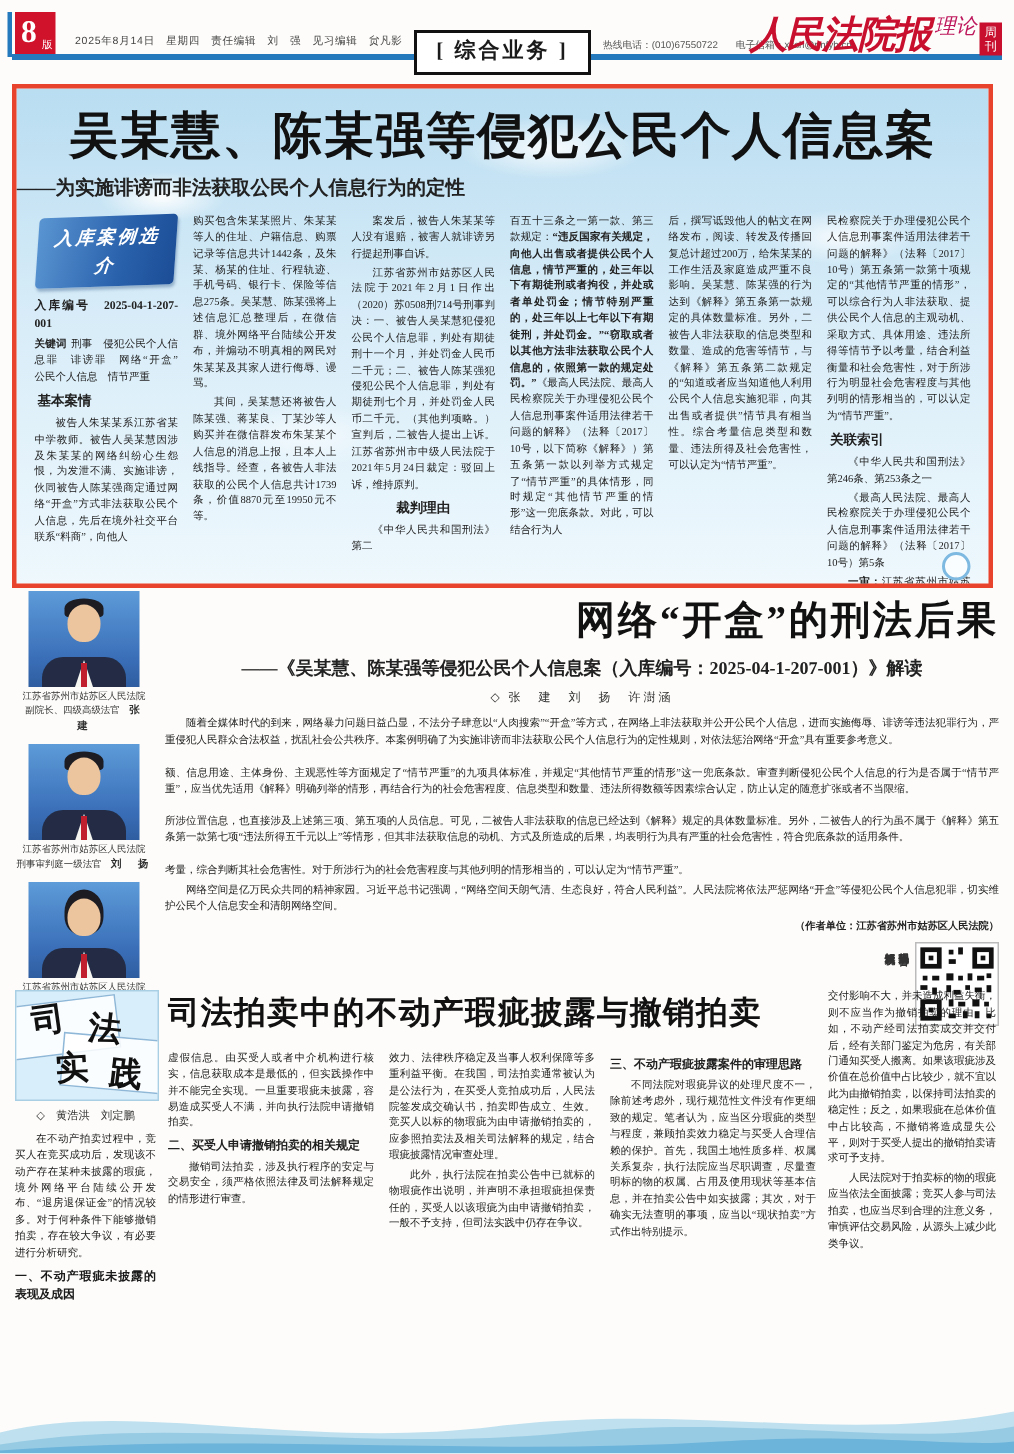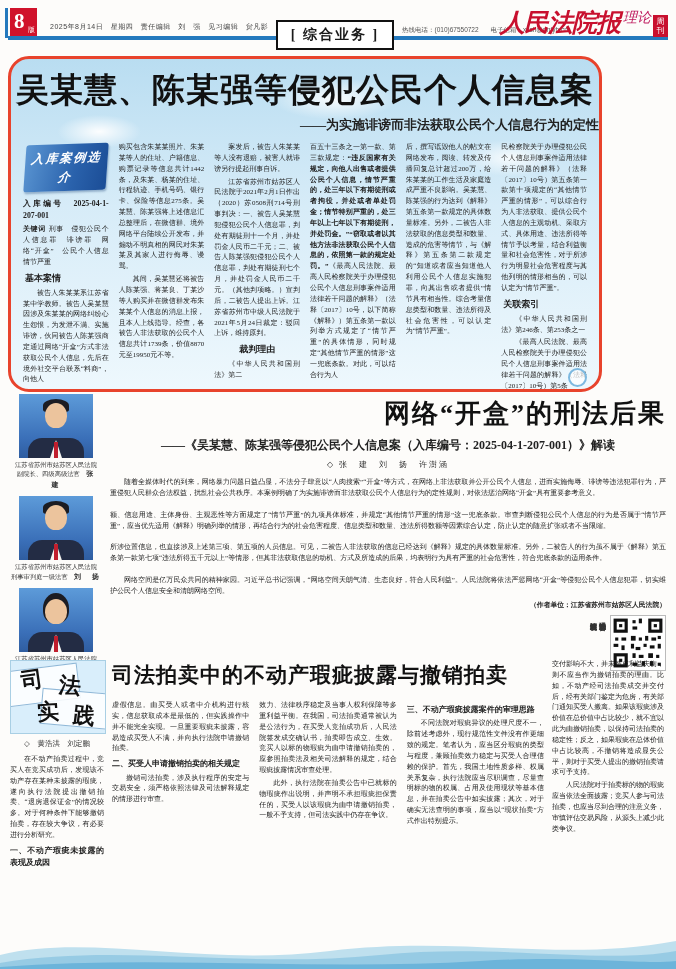--- a/index.html
+++ b/index.html
@@ -18,30 +18,30 @@
   .blue-rule{position:absolute;left:8px;top:36px;width:660px;height:3.5px;background:#2479bd;}
   .section-box{position:absolute;left:276px;top:20px;width:114px;height:26px;background:#fff;border:2.5px solid #111;
     z-index:3;text-align:center;font-size:14px;font-weight:bold;letter-spacing:2px;line-height:25px;}
   .hotline{position:absolute;left:402px;top:26px;font-size:6.5px;color:#555;font-family:"Liberation Sans",sans-serif;}
   .hotline span{margin-right:10px;}
   .masthead{position:absolute;right:8px;top:6px;display:flex;align-items:flex-end;z-index:3;}
   .masthead .main{font-size:25px;font-weight:900;color:#c8102e;font-style:italic;letter-spacing:-1px;font-family:"Liberation Serif",serif;}
   .masthead .sub{font-size:14px;font-weight:400;color:#be185d;font-style:italic;margin:0 2px 12px 3px;}
   .masthead .block{width:13px;background:#c8102e;color:#fff;font-size:8px;line-height:1.15;text-align:center;padding:2px 1px;margin-bottom:2px;}
   
-  .case-box{position:absolute;left:8px;top:56px;width:594px;height:336px;border:3px solid #e8432c;border-radius:21px;
+  .case-box{position:absolute;left:8px;top:56px;width:654px;height:336px;border:3px solid #e8432c;border-radius:0;
     box-sizing:border-box;overflow:hidden;
     background:
       radial-gradient(60px 24px at 15% 22%,rgba(255,255,255,.95),rgba(255,255,255,0) 70%),
       radial-gradient(90px 30px at 55% 12%,rgba(255,255,255,.9),rgba(255,255,255,0) 70%),
       radial-gradient(70px 26px at 85% 30%,rgba(255,255,255,.85),rgba(255,255,255,0) 70%),
       radial-gradient(80px 30px at 30% 70%,rgba(255,255,255,.6),rgba(255,255,255,0) 70%),
       linear-gradient(180deg,#b9ddf1 0%,#d7ecf8 45%,#eef8fd 100%);}
   .case-headline{margin-top:9px;text-align:center;font-size:33px;font-weight:900;letter-spacing:1px;color:#111;}
-  .case-subtitle{margin-top:3px;text-align:right;font-size:13px;font-weight:bold;color:#222;}
+  .case-subtitle{margin-top:3px;text-align:left;font-size:13px;font-weight:bold;color:#222;}
   .case-cols{display:flex;gap:10px;padding:8px 12px 10px;}
   .ccol{flex:1;font-size:7px;line-height:1.55;text-align:justify;color:#222;}
   .ccol p{margin:0 0 2px;text-indent:2em;}
   .ccol p.cont{text-indent:0;}
   .badge{background:linear-gradient(100deg,#5a95d2 0%,#2a62ac 60%,#1b4d96 100%);color:#fff;
     transform:skewX(-6deg) rotate(-2deg);padding:5px 4px;text-align:center;font-size:12px;font-weight:900;
     font-style:italic;letter-spacing:2px;border-radius:3px;box-shadow:1px 2px 2px rgba(30,70,120,.35);margin:2px 2px 7px;}
   .meta-line{font-size:7.8px;font-weight:bold;margin:0 0 4px;}
   .kw{font-size:7px;margin:0 0 4px;text-align:justify;}
   .kw b{margin-right:3px;}
@@ -208,20 +208,21 @@
     <div class="acol">
       <p>随着全媒体时代的到来，网络暴力问题日益凸显，不法分子肆意以“人肉搜索”“开盒”等方式，在网络上非法获取并公开公民个人信息，进而实施侮辱、诽谤等违法犯罪行为，严重侵犯人民群众合法权益，扰乱社会公共秩序。本案例明确了为实施诽谤而非法获取公民个人信息行为的定性规则，对依法惩治网络“开盒”具有重要参考意义。</p>
     </div>
     <div class="acol">
       <p class="cont">额、信息用途、主体身份、主观恶性等方面规定了“情节严重”的九项具体标准，并规定“其他情节严重的情形”这一兜底条款。审查判断侵犯公民个人信息的行为是否属于“情节严重”，应当优先适用《解释》明确列举的情形，再结合行为的社会危害程度、信息类型和数量、违法所得数额等因素综合认定，防止认定的随意扩张或者不当限缩。</p>
     </div>
     <div class="acol">
       <p class="cont">所涉位置信息，也直接涉及上述第三项、第五项的人员信息。可见，二被告人非法获取的信息已经达到《解释》规定的具体数量标准。另外，二被告人的行为虽不属于《解释》第五条第一款第七项“违法所得五千元以上”等情形，但其非法获取信息的动机、方式及所造成的后果，均表明行为具有严重的社会危害性，符合兜底条款的适用条件。</p>
     </div>
     <div class="acol">
+      <p class="cont">考量，综合判断其社会危害性。对于所涉行为的社会危害程度与其他列明的情形相当的，可以认定为“情节严重”。</p>
       <p>网络空间是亿万民众共同的精神家园。习近平总书记强调，“网络空间天朗气清、生态良好，符合人民利益”。人民法院将依法严惩网络“开盒”等侵犯公民个人信息犯罪，切实维护公民个人信息安全和清朗网络空间。</p>
       <div class="author-note">（作者单位：江苏省苏州市姑苏区人民法院）</div>
       <div class="qr-block">
         <div class="qr-caption">
           <span>扫码观看普法</span><br>
           <span>短视频解读</span>
         </div>
         <svg class="qr-box" viewBox="0 0 33 33" xmlns="http://www.w3.org/2000/svg">
           <rect width="33" height="33" fill="#fff"></rect>
           <g fill="#111">
@@ -269,21 +270,21 @@
 <div class="practice-box">
   <div class="pb-panel pb-p1"></div>
   <div class="pb-panel pb-p2"></div>
   <span class="pb-char pb-c1">司</span>
   <span class="pb-char pb-c2">法</span>
   <span class="pb-char pb-c3">实</span>
   <span class="pb-char pb-c4">践</span>
 </div>
 <div class="pr-byline">◇　黄浩洪　刘定鹏</div>
 <div class="pr-col1">
-  <p>在不动产拍卖过程中，竞买人在竞买成功后，发现该不动产存在某种未披露的瑕疵，遂向执行法院提出撤销拍卖、“退房退保证金”的情况较多。对于何种条件下能够撤销拍卖，存在较大争议，有必要进行分析研究。</p>
+  <p>在不动产拍卖过程中，竞买人在竞买成功后，发现该不动产存在某种未披露的瑕疵，境外网络平台陆续公开发布、“退房退保证金”的情况较多。对于何种条件下能够撤销拍卖，存在较大争议，有必要进行分析研究。</p>
   <div class="pr-h">一、不动产瑕疵未披露的表现及成因</div>
 </div>
 <div class="pr-title">司法拍卖中的不动产瑕疵披露与撤销拍卖</div>
 <div class="pr-cols">
   <div class="pcol">
     <p class="cont">虚假信息。由买受人或者中介机构进行核实，信息获取成本是最低的，但实践操作中并不能完全实现。一旦重要瑕疵未披露，容易造成买受人不满，并向执行法院申请撤销拍卖。</p>
     <div class="pr-h">二、买受人申请撤销拍卖的相关规定</div>
     <p>撤销司法拍卖，涉及执行程序的安定与交易安全，须严格依照法律及司法解释规定的情形进行审查。</p>
   </div>
   <div class="pcol">

